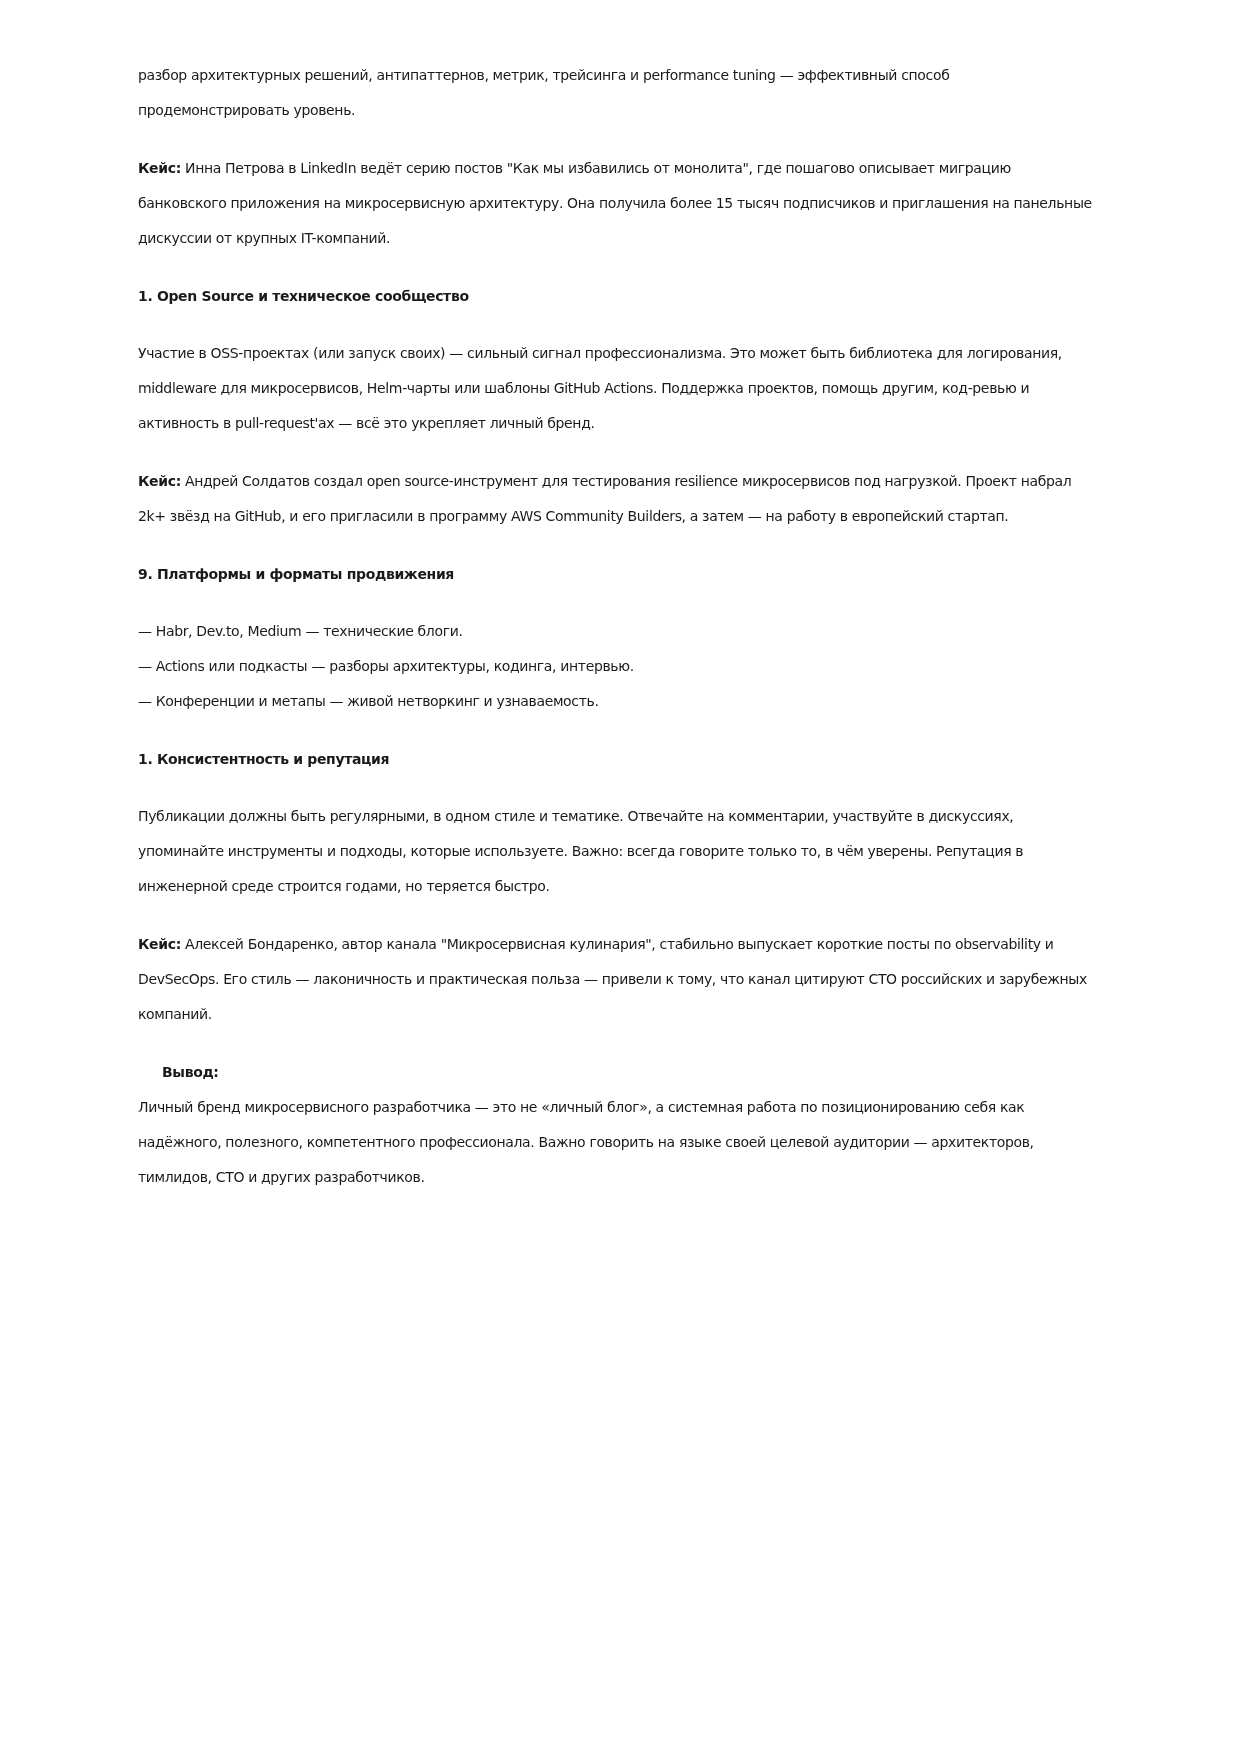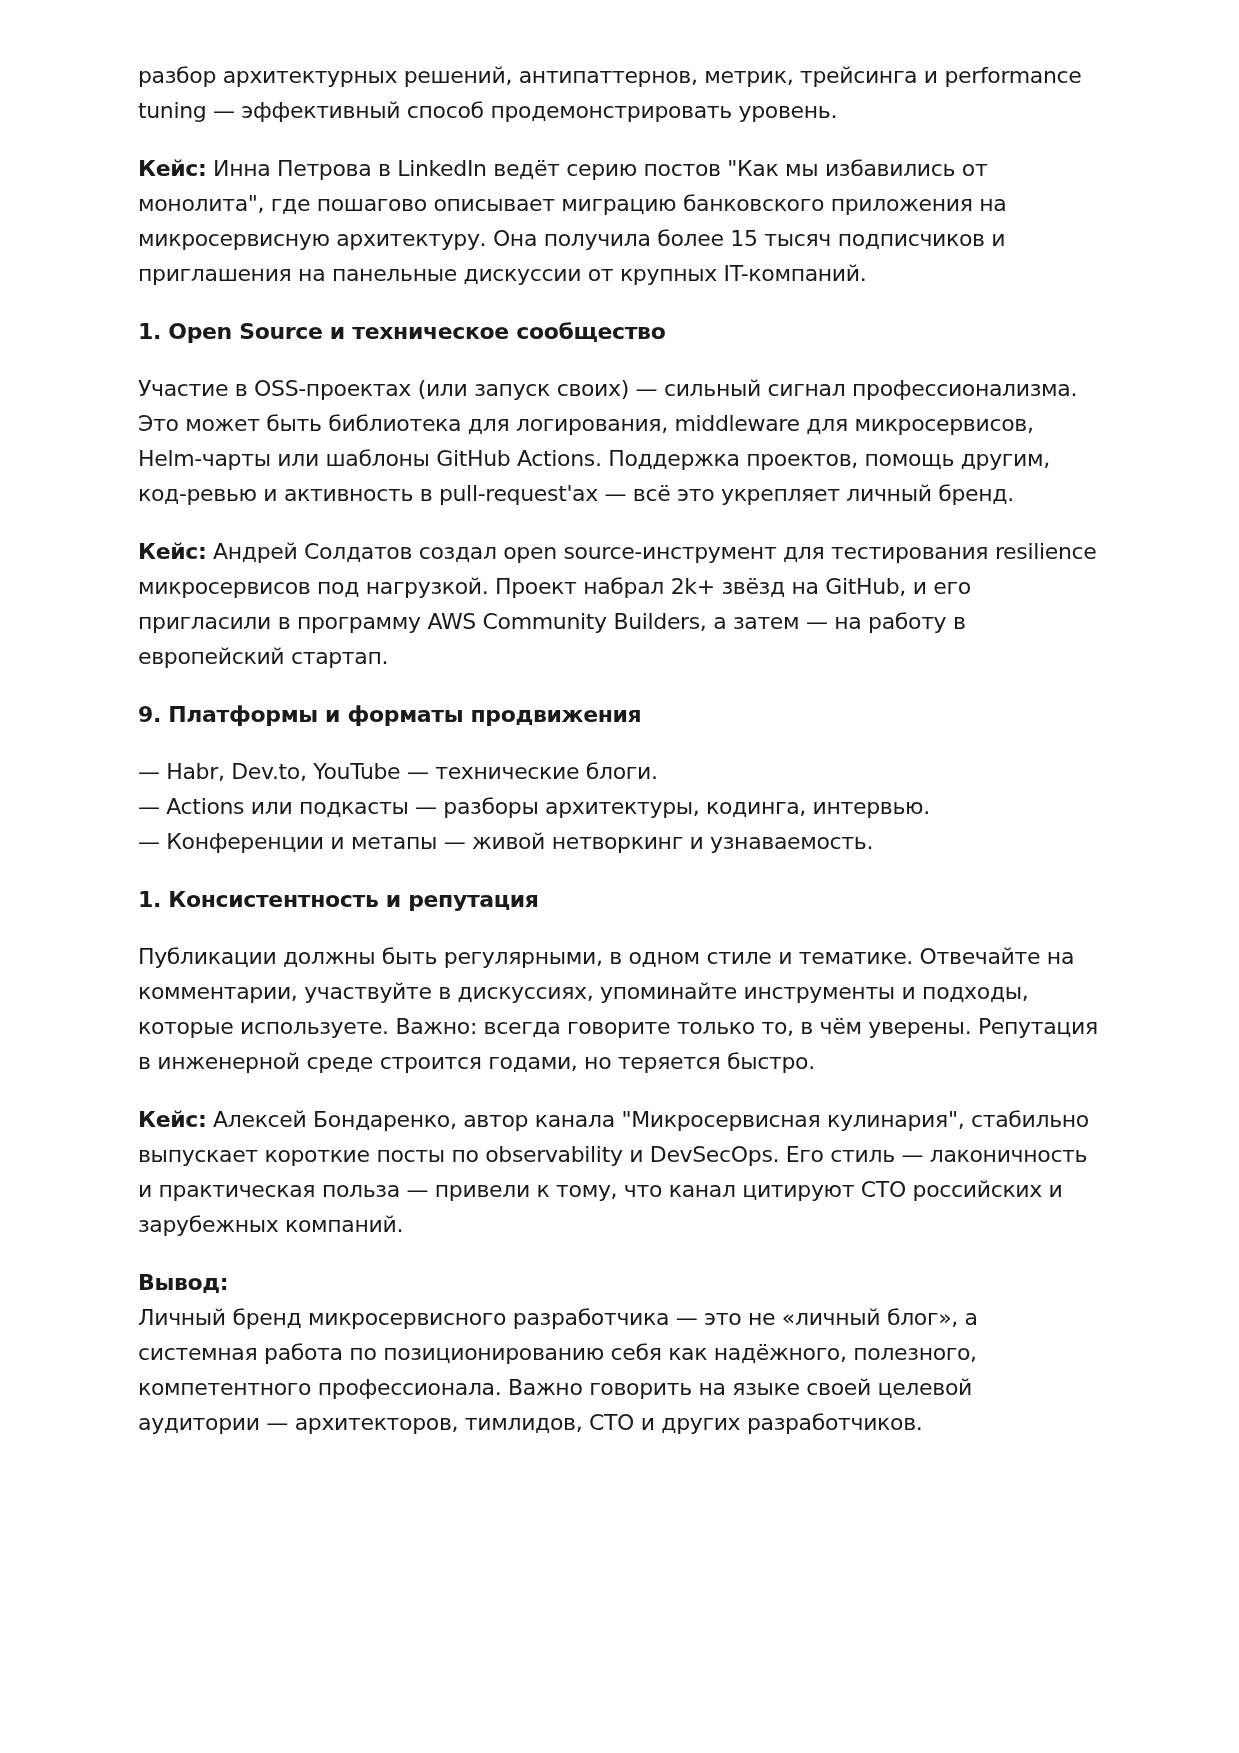--- a/index.html
+++ b/index.html
@@ -8,29 +8,29 @@
     height: 1753px;
     position: relative;
     font-family: "DejaVu Sans", "Liberation Sans", sans-serif;
     color: #1a1a1a;
   }
   .page {
     position: absolute;
     left: 138px;
     top: 58px;
     width: 960px;
-    font-size: 22px;
+    font-size: 14px;
     line-height: 35px;
     letter-spacing: -0.35px;
   }
   p { margin: 0 0 23px 0; }
   .heading { font-weight: bold; margin: 0 0 22px 0; }
   .list { margin: 0 0 23px 0; }
   .list-item { display: block; }
-  .conclusion-title { font-weight: bold; display: block; }
+  .conclusion-title { font-weight: bold; display: block; margin-left: 24px; }
   b { font-weight: bold; }
 </style>
 </head>
 <body>
 
 <div class="page">
 
   <p>разбор архитектурных решений, антипаттернов, метрик, трейсинга и performance tuning — эффективный способ продемонстрировать уровень.</p>
 
   <p>
@@ -41,21 +41,21 @@
 
   <p>Участие в OSS-проектах (или запуск своих) — сильный сигнал профессионализма. Это может быть библиотека для логирования, middleware для микросервисов, Helm-чарты или шаблоны GitHub Actions. Поддержка проектов, помощь другим, код-ревью и активность в pull-request'ах — всё это укрепляет личный бренд.</p>
 
   <p>
     <b>Кейс:</b><span> Андрей Солдатов создал open source-инструмент для тестирования resilience микросервисов под нагрузкой. Проект набрал 2k+ звёзд на GitHub, и его пригласили в программу AWS Community Builders, а затем — на работу в европейский стартап.</span>
   </p>
 
   <div class="heading">9. Платформы и форматы продвижения</div>
 
   <div class="list">
-    <span class="list-item">— Habr, Dev.to, YouTube — технические блоги.</span>
+    <span class="list-item">— Habr, Dev.to, Medium — технические блоги.</span>
     <span class="list-item">— Actions или подкасты — разборы архитектуры, кодинга, интервью.</span>
     <span class="list-item">— Конференции и метапы — живой нетворкинг и узнаваемость.</span>
   </div>
 
   <div class="heading">1. Консистентность и репутация</div>
 
   <p>Публикации должны быть регулярными, в одном стиле и тематике. Отвечайте на комментарии, участвуйте в дискуссиях, упоминайте инструменты и подходы, которые используете. Важно: всегда говорите только то, в чём уверены. Репутация в инженерной среде строится годами, но теряется быстро.</p>
 
   <p>
     <b>Кейс:</b><span> Алексей Бондаренко, автор канала "Микросервисная кулинария", стабильно выпускает короткие посты по observability и DevSecOps. Его стиль — лаконичность и практическая польза — привели к тому, что канал цитируют CTO российских и зарубежных компаний.</span>

